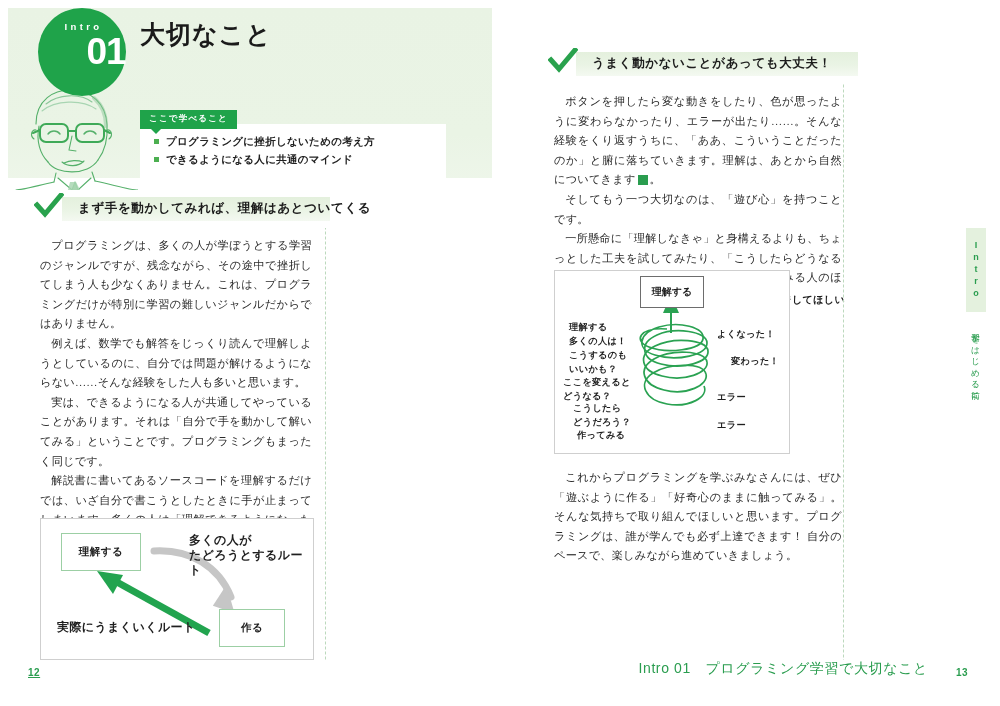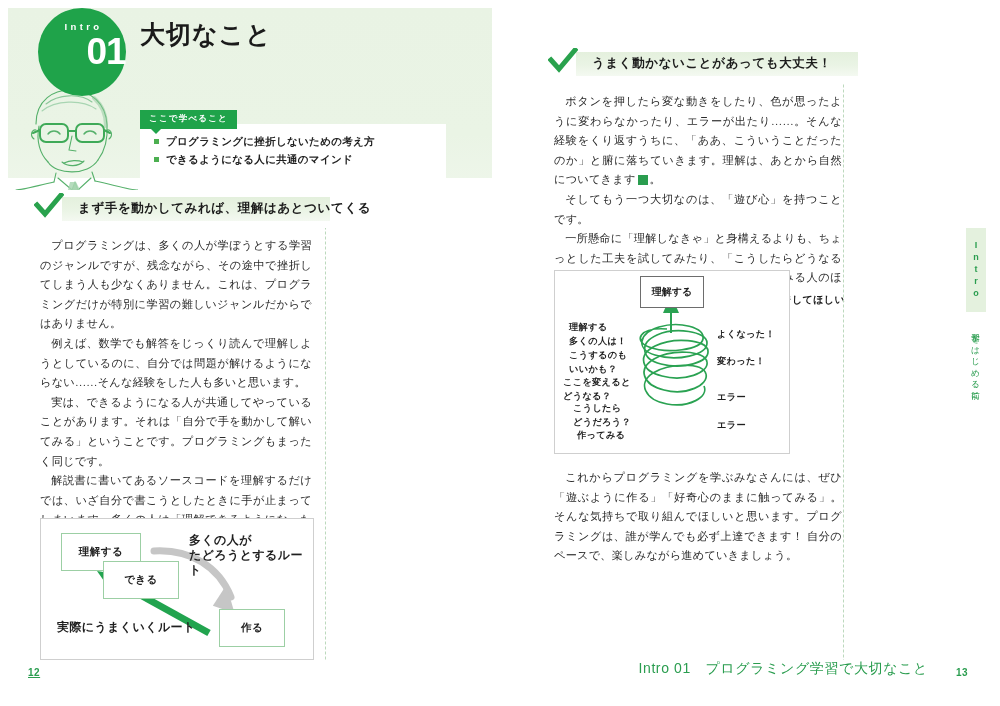--- a/index.html
+++ b/index.html
@@ -289,21 +289,20 @@
       <svg width="270" height="138" viewBox="0 0 270 138" style="position:absolute;left:0;top:0;">
 
         <path d="M113 32 C150 30 178 48 190 78" fill="none" stroke="#c6c6c6" stroke-width="7" stroke-linecap="round"></path>
         <path d="M181 68 L198 92 L175 92 Z" fill="#c6c6c6" transform="rotate(19 189 80)"></path>
 
         <path d="M168 114 L74 62" fill="none" stroke="#22a44f" stroke-width="7" stroke-linecap="butt"></path>
         <path d="M56 52 L82 56 L72 75 Z" fill="#22a44f"></path>
       </svg>
 
       <div class="fbox" style="left:20px;top:14px;width:78px;height:36px;">理解する</div>
-      <div class="fbox" style="left:62px;top:42px;width:74px;height:36px;">できる</div>
       <div class="fbox" style="left:178px;top:90px;width:64px;height:36px;">作る</div>
 
       <div class="flabel" style="left:148px;top:14px;">
         <div>多くの人が</div>
         <div>たどろうとするルート</div>
       </div>
       <div class="flabel" style="left:16px;top:101px;">実際にうまくいくルート</div>
     </div>
 
     <div class="dotrule" style="left:325px;top:228px;height:432px;"></div>
@@ -380,21 +379,21 @@
         <div>ここを変えると</div>
         <div>どうなる？</div>
       </div>
       <div class="slabel" style="left:18px;top:131px;">
         <div>こうしたら</div>
         <div>どうだろう？</div>
       </div>
       <div class="slabel" style="left:22px;top:158px;">作ってみる</div>
 
       <div class="slabel" style="left:162px;top:57px;">よくなった！</div>
-      <div class="slabel" style="left:162px;top:84px;">変わった！</div>
+      <div class="slabel" style="left:176px;top:84px;">変わった！</div>
       <div class="slabel" style="left:162px;top:120px;">エラー</div>
       <div class="slabel" style="left:162px;top:148px;">エラー</div>
     </div>
 
     <div class="body-col" style="left:54px;top:468px;width:288px;">
       <p>これからプログラミングを学ぶみなさんには、ぜひ「遊ぶように作る」「好奇心のままに触ってみる」。そんな気持ちで取り組んでほしいと思います。プログラミングは、誰が学んでも必ず上達できます！ 自分のペースで、楽しみながら進めていきましょう。</p>
     </div>
 
     <div class="dotrule" style="left:343px;top:84px;height:576px;"></div>
 

